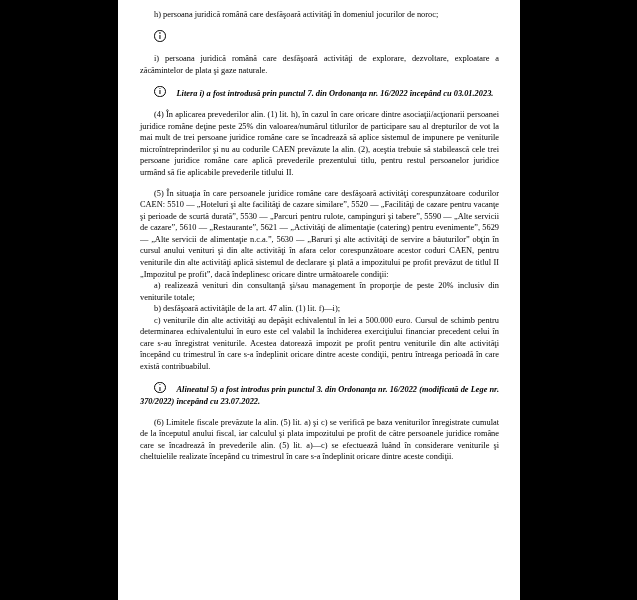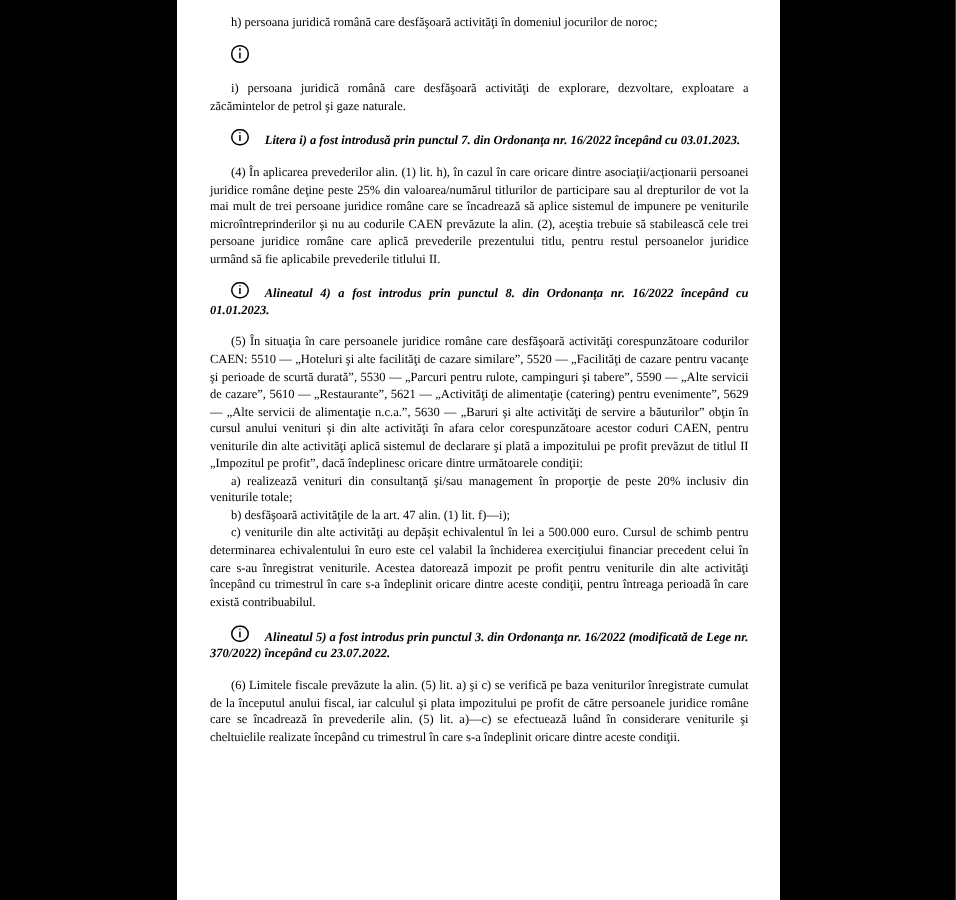--- a/index.html
+++ b/index.html
@@ -102,27 +102,26 @@
 <body>
 
 <div class="viewer">
   <div class="page">
     <div class="doc-body">
 
       <p class="para">h) persoana juridică română care desfăşoară activităţi în domeniul jocurilor de noroc;</p>
 
       <p class="note"><span class="note-icon"></span></p>
 
-      <p class="para para-gap">i) persoana juridică română care desfăşoară activităţi de explorare, dezvoltare, exploatare a zăcămintelor de petrol şi gaze naturale.</p>
+      <p class="para para-gap">i) persoana juridică română care desfăşoară activităţi de explorare, dezvoltare, exploatare a zăcămintelor de plata şi gaze naturale.</p>
 
       <p class="note"><span class="note-icon"></span><span class="note-text">Litera i) a fost introdusă prin punctul 7. din Ordonanţa nr. 16/2022 începând cu 03.01.2023.</span></p>
 
       <p class="para para-gap">(4) În aplicarea prevederilor alin. (1) lit. h), în cazul în care oricare dintre asociaţii/acţionarii persoanei juridice române deţine peste 25% din valoarea/numărul titlurilor de participare sau al drepturilor de vot la mai mult de trei persoane juridice române care se încadrează să aplice sistemul de impunere pe veniturile microîntreprinderilor şi nu au codurile CAEN prevăzute la alin. (2), aceştia trebuie să stabilească cele trei persoane juridice române care aplică prevederile prezentului titlu, pentru restul persoanelor juridice urmând să fie aplicabile prevederile titlului II.</p>
 
-      <p class="note"><span class="note-icon"></span><span class="note-text">Alineatul 4) a fost introdus prin punctul 8. din Ordonanţa nr. 16/2022 începând cu 01.01.2023.</span></p>
 
       <p class="para para-gap">(5) În situaţia în care persoanele juridice române care desfăşoară activităţi corespunzătoare codurilor CAEN: 5510 — „Hoteluri şi alte facilităţi de cazare similare”, 5520 — „Facilităţi de cazare pentru vacanţe şi perioade de scurtă durată”, 5530 — „Parcuri pentru rulote, campinguri şi tabere”, 5590 — „Alte servicii de cazare”, 5610 — „Restaurante”, 5621 — „Activităţi de alimentaţie (catering) pentru evenimente”, 5629 — „Alte servicii de alimentaţie n.c.a.”, 5630 — „Baruri şi alte activităţi de servire a băuturilor” obţin în cursul anului venituri şi din alte activităţi în afara celor corespunzătoare acestor coduri CAEN, pentru veniturile din alte activităţi aplică sistemul de declarare şi plată a impozitului pe profit prevăzut de titlul II „Impozitul pe profit”, dacă îndeplinesc oricare dintre următoarele condiţii:</p>
 
       <p class="list-item">a) realizează venituri din consultanţă şi/sau management în proporţie de peste 20% inclusiv din veniturile totale;</p>
       <p class="list-item">b) desfăşoară activităţile de la art. 47 alin. (1) lit. f)—i);</p>
       <p class="list-item">c) veniturile din alte activităţi au depăşit echivalentul în lei a 500.000 euro. Cursul de schimb pentru determinarea echivalentului în euro este cel valabil la închiderea exerciţiului financiar precedent celui în care s-au înregistrat veniturile. Acestea datorează impozit pe profit pentru veniturile din alte activităţi începând cu trimestrul în care s-a îndeplinit oricare dintre aceste condiţii, pentru întreaga perioadă în care există contribuabilul.</p>
 
       <p class="note"><span class="note-icon"></span><span class="note-text">Alineatul 5) a fost introdus prin punctul 3. din Ordonanţa nr. 16/2022 (modificată de Lege nr. 370/2022) începând cu 23.07.2022.</span></p>
 
       <p class="para para-gap">(6) Limitele fiscale prevăzute la alin. (5) lit. a) şi c) se verifică pe baza veniturilor înregistrate cumulat de la începutul anului fiscal, iar calculul şi plata impozitului pe profit de către persoanele juridice române care se încadrează în prevederile alin. (5) lit. a)—c) se efectuează luând în considerare veniturile şi cheltuielile realizate începând cu trimestrul în care s-a îndeplinit oricare dintre aceste condiţii.</p>

